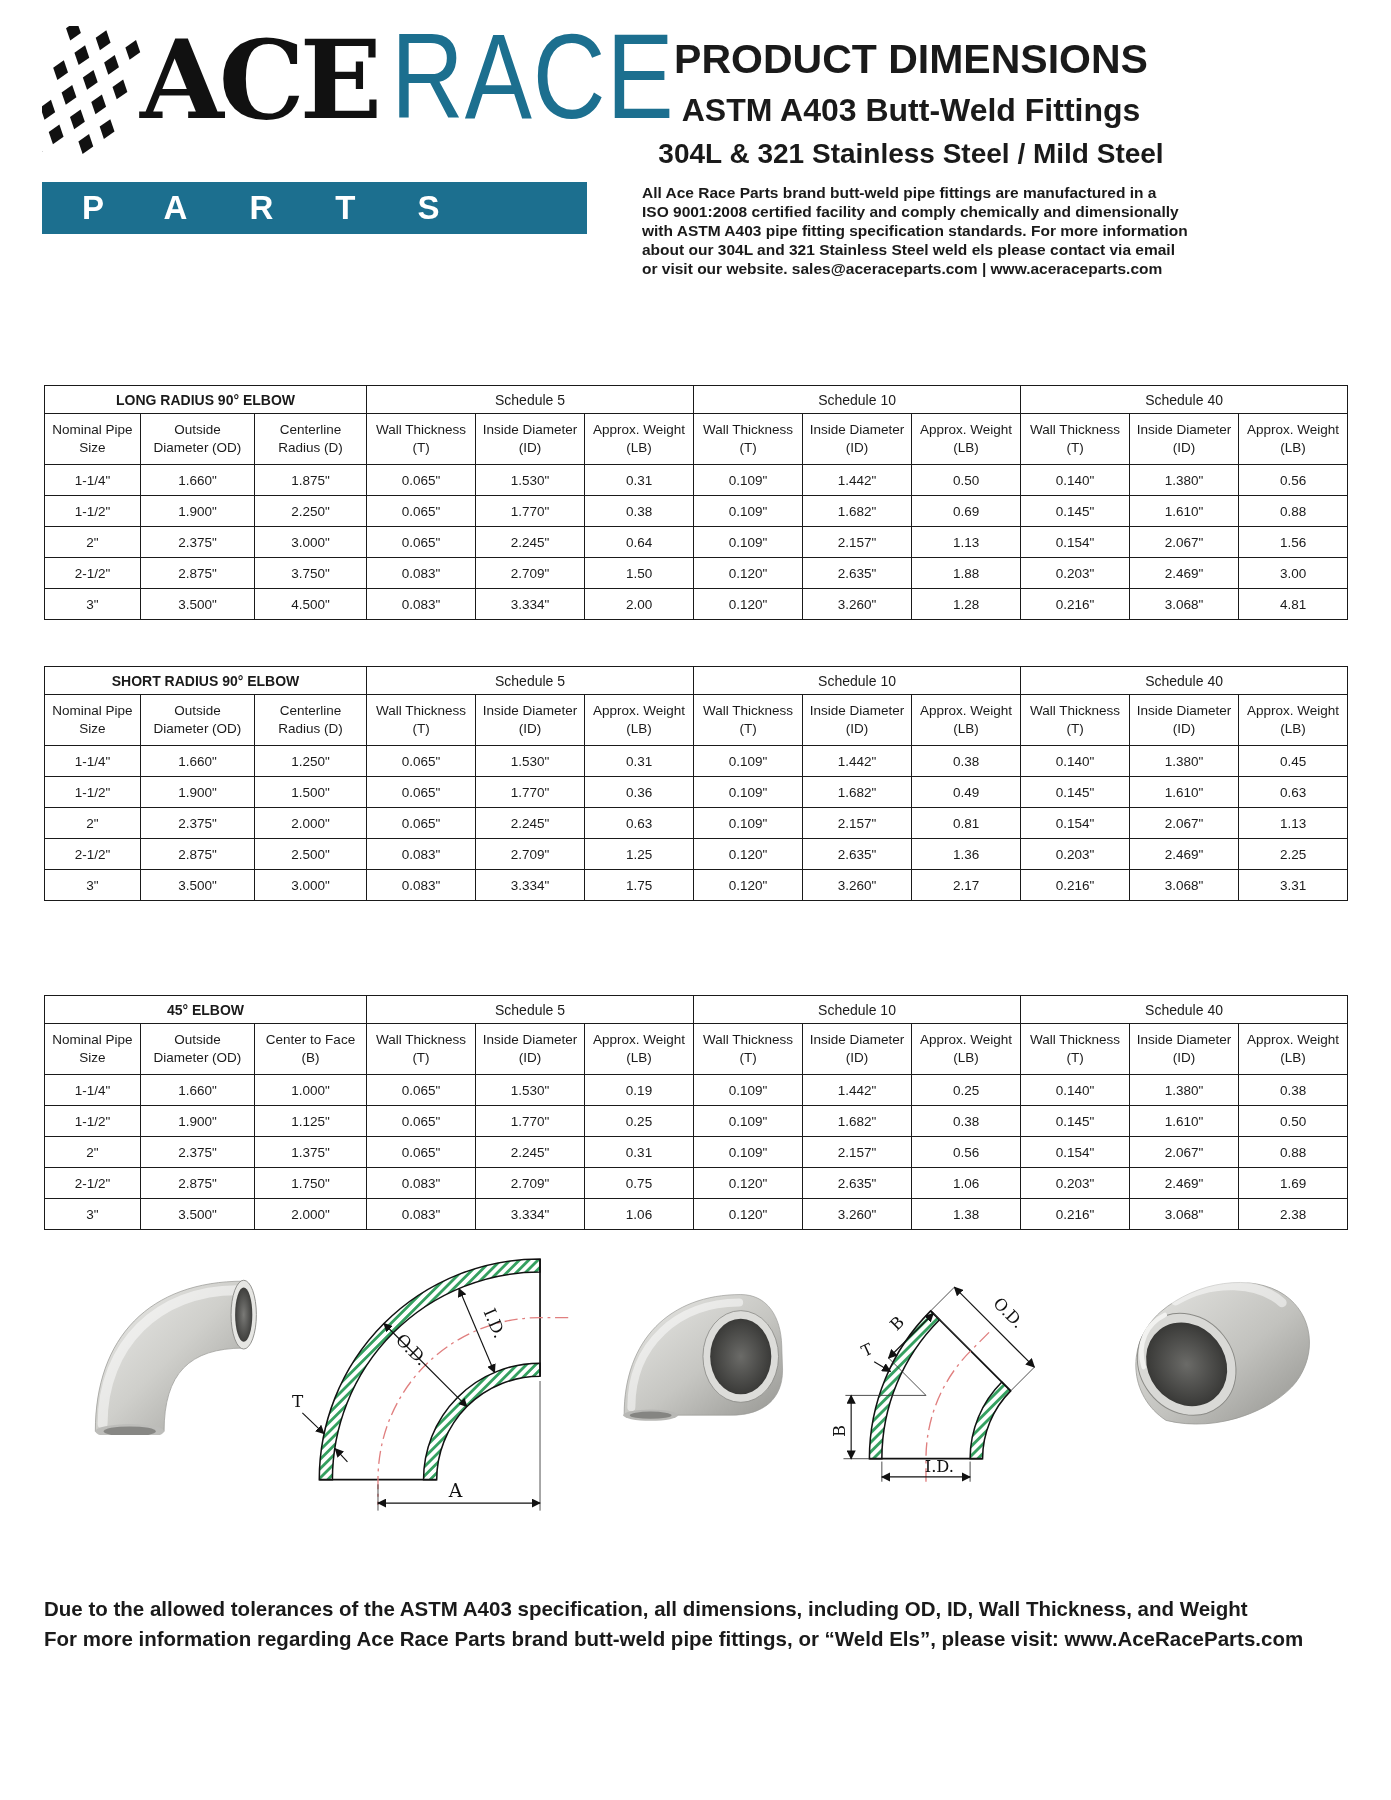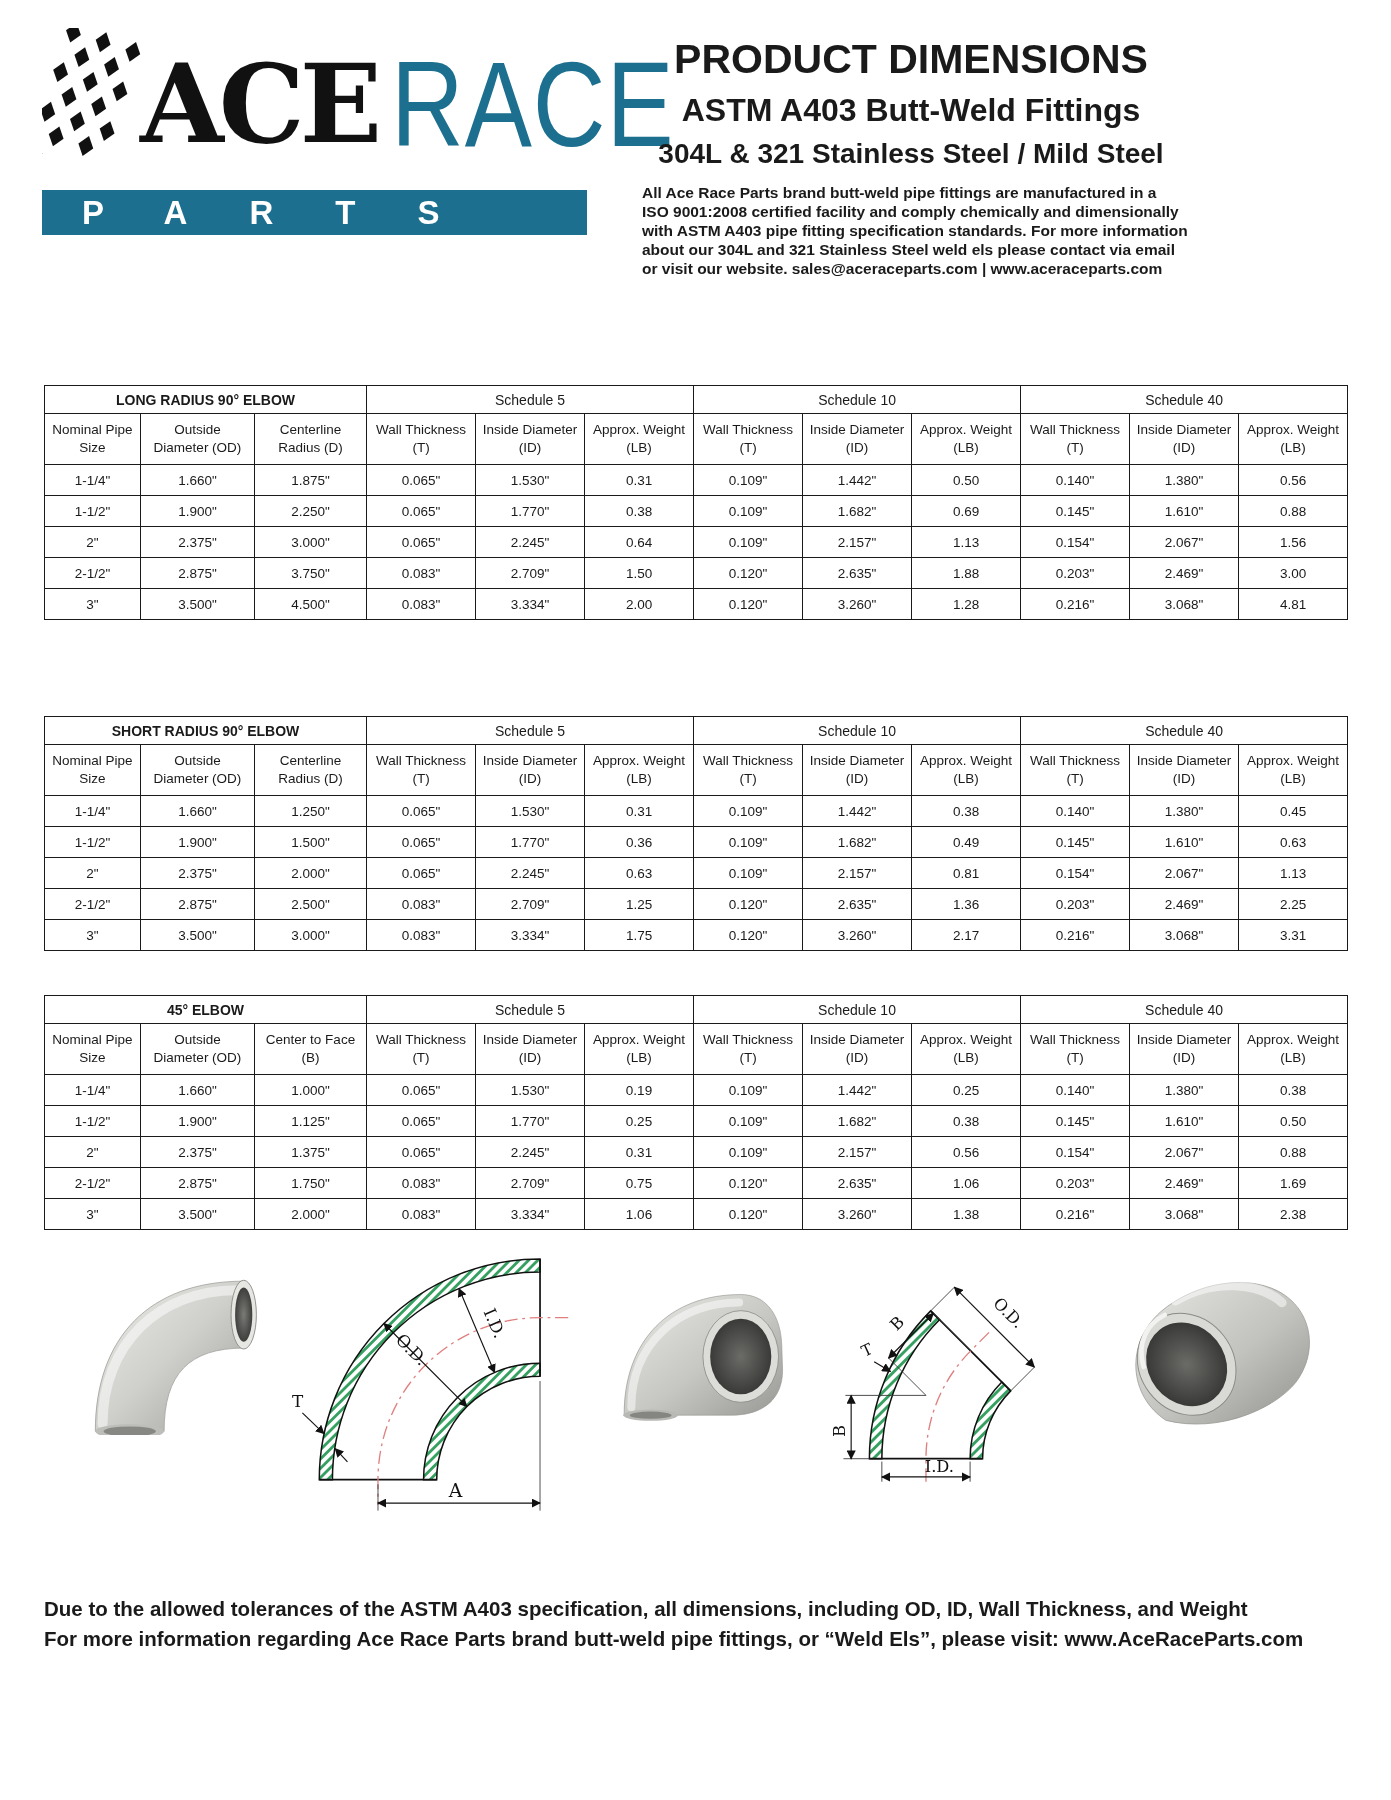--- a/index.html
+++ b/index.html
@@ -1,38 +1,38 @@
 <!DOCTYPE html>
 <html><head>
 <meta charset="utf-8">
 <style>
   html,body{margin:0;padding:0;background:#e8e8e8;}
   .page{position:relative;width:1391px;height:1800px;background:#ffffff;overflow:hidden;
         font-family:"Liberation Sans",sans-serif;color:#1a1a1a;}
 
   
   .logo{position:absolute;left:42px;top:26px;width:560px;}
-  .logo-top{display:flex;align-items:center;height:156px;}
+  .logo-top{display:flex;height:156px;}
   .flag{width:104px;height:152px;flex:0 0 auto;}
   .ace{font-family:"DejaVu Serif",serif;font-weight:bold;font-size:108px;letter-spacing:-5px;
        color:#111;margin-left:-6px;line-height:1;}
   .race{display:inline-block;font-family:"Liberation Sans",sans-serif;font-weight:400;font-size:106px;
         color:#1c6f8f;line-height:1;margin-left:14px;transform:scale(0.95,1.14);transform-origin:left center;letter-spacing:1px;}
-  .banner{margin-top:8px;width:545px;height:45px;background:#1c6f8f;display:flex;align-items:center;}
+  .banner{margin-top:0;width:545px;height:52px;background:#1c6f8f;display:flex;align-items:center;}
   .parts{color:#fff;font-size:33px;font-weight:bold;letter-spacing:62px;padding-left:40px;white-space:nowrap;}
 
   .hright{position:absolute;left:628px;top:36px;width:566px;text-align:center;}
   .h-title{font-size:41px;font-weight:bold;letter-spacing:0;}
   .h-sub{font-size:32px;font-weight:bold;margin-top:9px;}
   .h-sub2{font-size:28px;font-weight:bold;margin-top:9px;}
   .h-desc{margin-top:13px;text-align:left;font-size:15.5px;font-weight:bold;line-height:19px;padding-left:14px;}
 
   
   .tsec{position:absolute;left:44px;}
-  .t1{top:385px;} .t2{top:716px;} .t3{top:995px;}
+  .t1{top:385px;} .t2{top:666px;} .t3{top:995px;}
   table.dtable{border-collapse:collapse;table-layout:fixed;width:1303px;}
   table.dtable td{border:1.8px solid #1a1a1a;text-align:center;vertical-align:middle;
                   padding:0 2px;font-size:13.5px;background:#fff;}
   tr.sched-row td{height:27px;font-size:14px;}
   td.title-cell{border:none;background:transparent;text-align:left;vertical-align:bottom;
                 font-size:23px;font-weight:bold;padding-bottom:1px;padding-left:2px;letter-spacing:0;}
   tr.hdr-row td{height:50px;line-height:1.3;}
   tr.data-row td{height:30px;}
 
   

